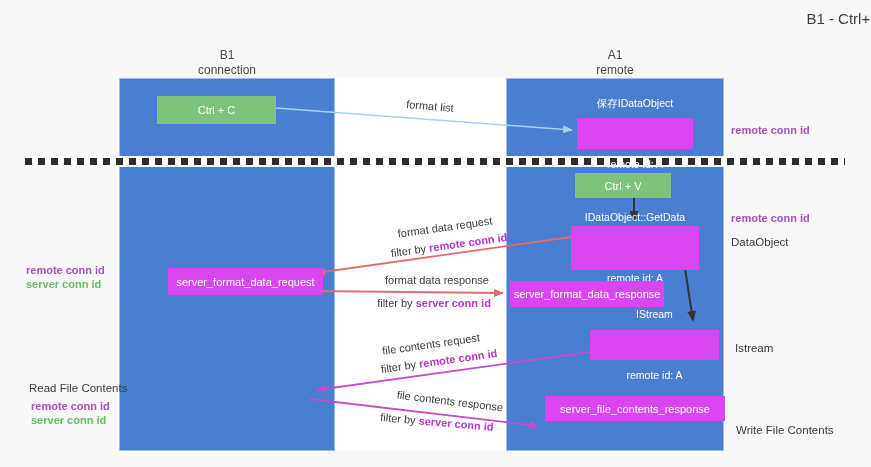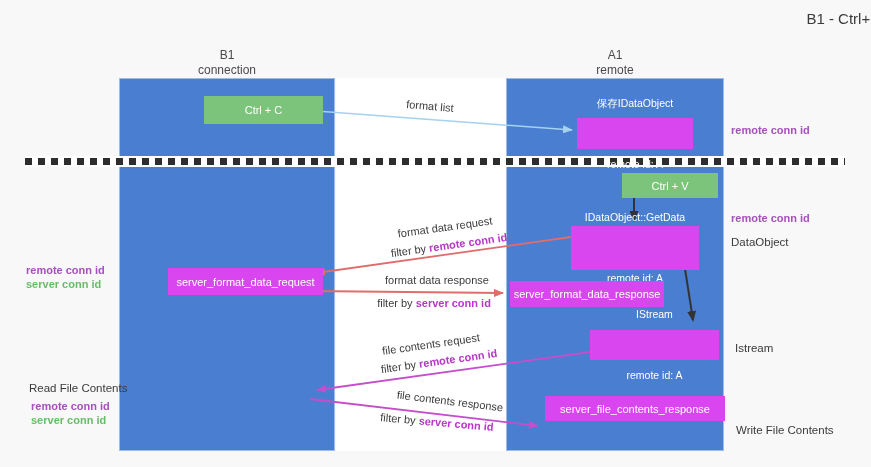--- a/index.html
+++ b/index.html
@@ -10,21 +10,21 @@
   .col-left{left:119px;width:216px;}
   .col-right{left:506px;width:218px;}
   .title{position:absolute;left:0;top:8px;width:860px;text-align:right;font-size:15px;line-height:21px;color:#3b3b3b;z-index:5;padding-left:21px;}
   .col-header{position:absolute;top:48px;width:140px;text-align:center;font-size:12px;line-height:15px;color:#4a4a4a;z-index:5;}
   .hdr-left{left:157px;}
   .hdr-right{left:545px;}
   .divider{position:absolute;left:25px;top:156px;width:820px;height:11px;background:#ffffff;z-index:2;}
   .divider .dashes{margin-top:2px;height:7px;background:repeating-linear-gradient(to right,#2d2d2d 0 7px,transparent 7px 13px);}
   svg.arrows{position:absolute;left:0;top:0;z-index:3;}
   .box{position:absolute;display:flex;flex-direction:column;align-items:center;justify-content:center;color:#ffffff;text-align:center;z-index:4;}
-  .box.green{background:#7cc47c;font-size:11px;margin-left:47px;}
+  .box.green{background:#7cc47c;font-size:11px;}
   .box.orange{background:#d946ef;font-size:11px;}
   .box .l2{font-size:10.5px;line-height:13px;margin-top:48px;}
   .box .l1{font-size:10.5px;line-height:13px;}
   .flow-label{position:absolute;text-align:center;font-size:11px;color:#3c3c3c;white-space:nowrap;z-index:5;}
   .ann{position:absolute;font-size:11px;white-space:nowrap;z-index:5;}
   .purple{color:#a551bb;font-weight:bold;}
   .greentxt{color:#67bd67;font-weight:bold;}
   .magenta{color:#b836c8;font-weight:bold;}
   .plain{color:#3a3a3a;font-size:11.5px;}
 </style>

